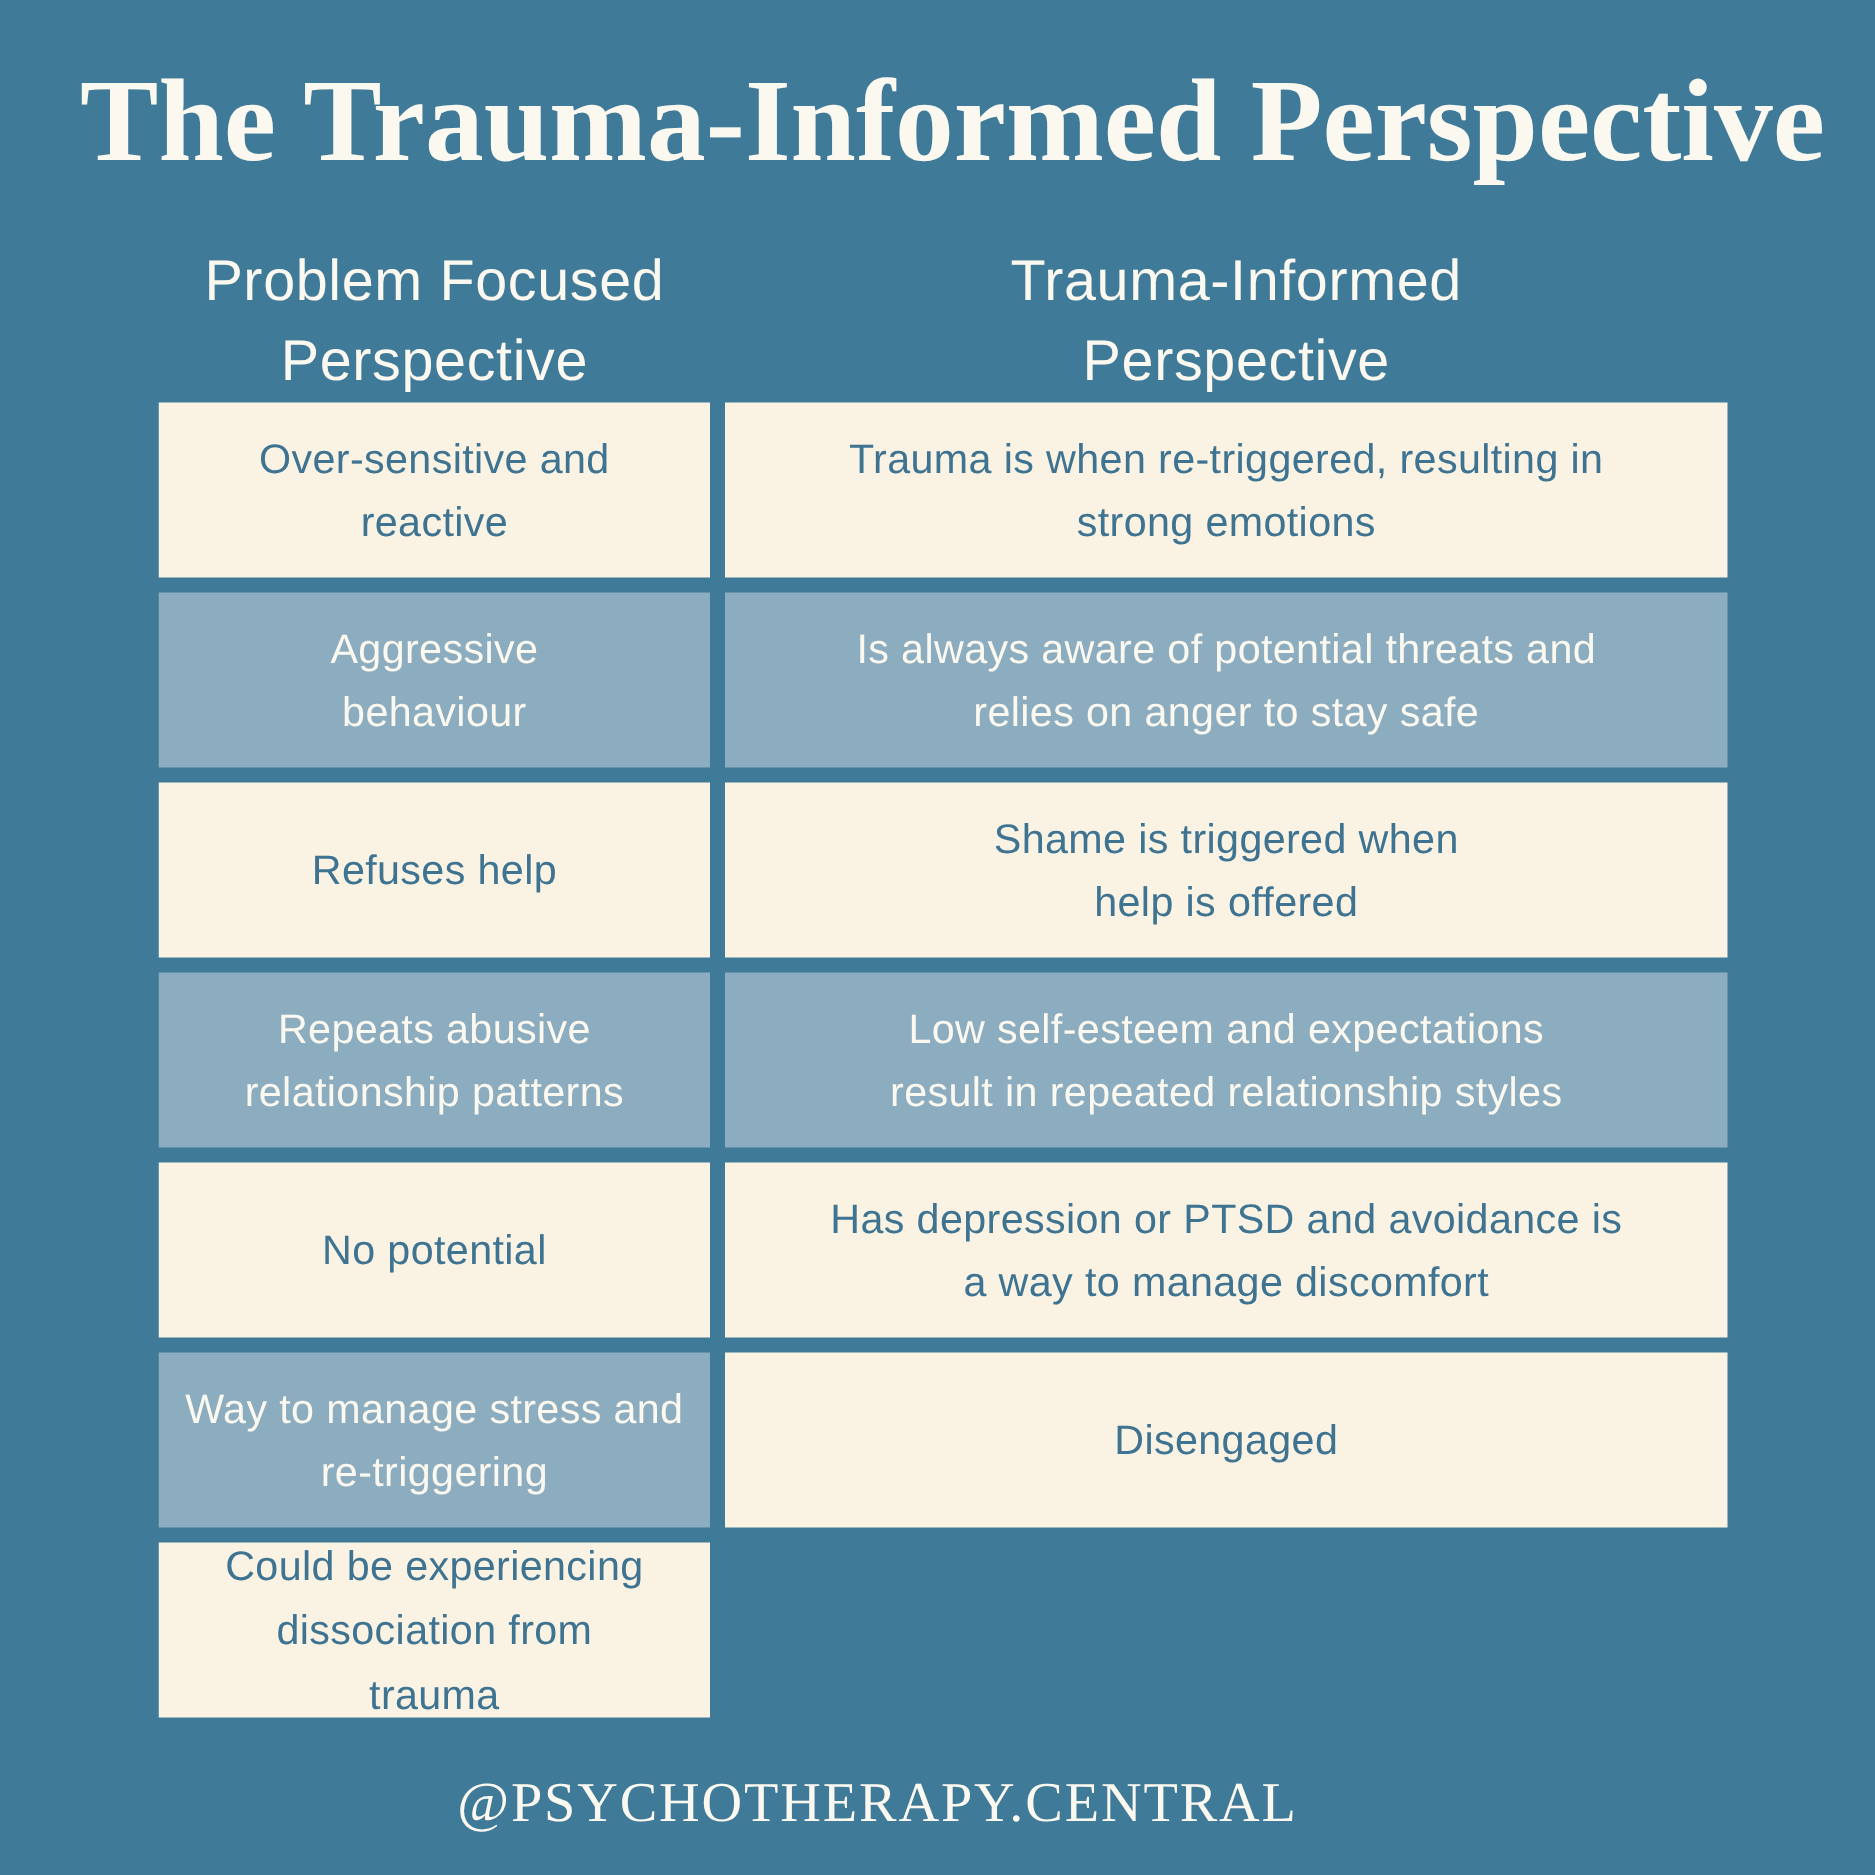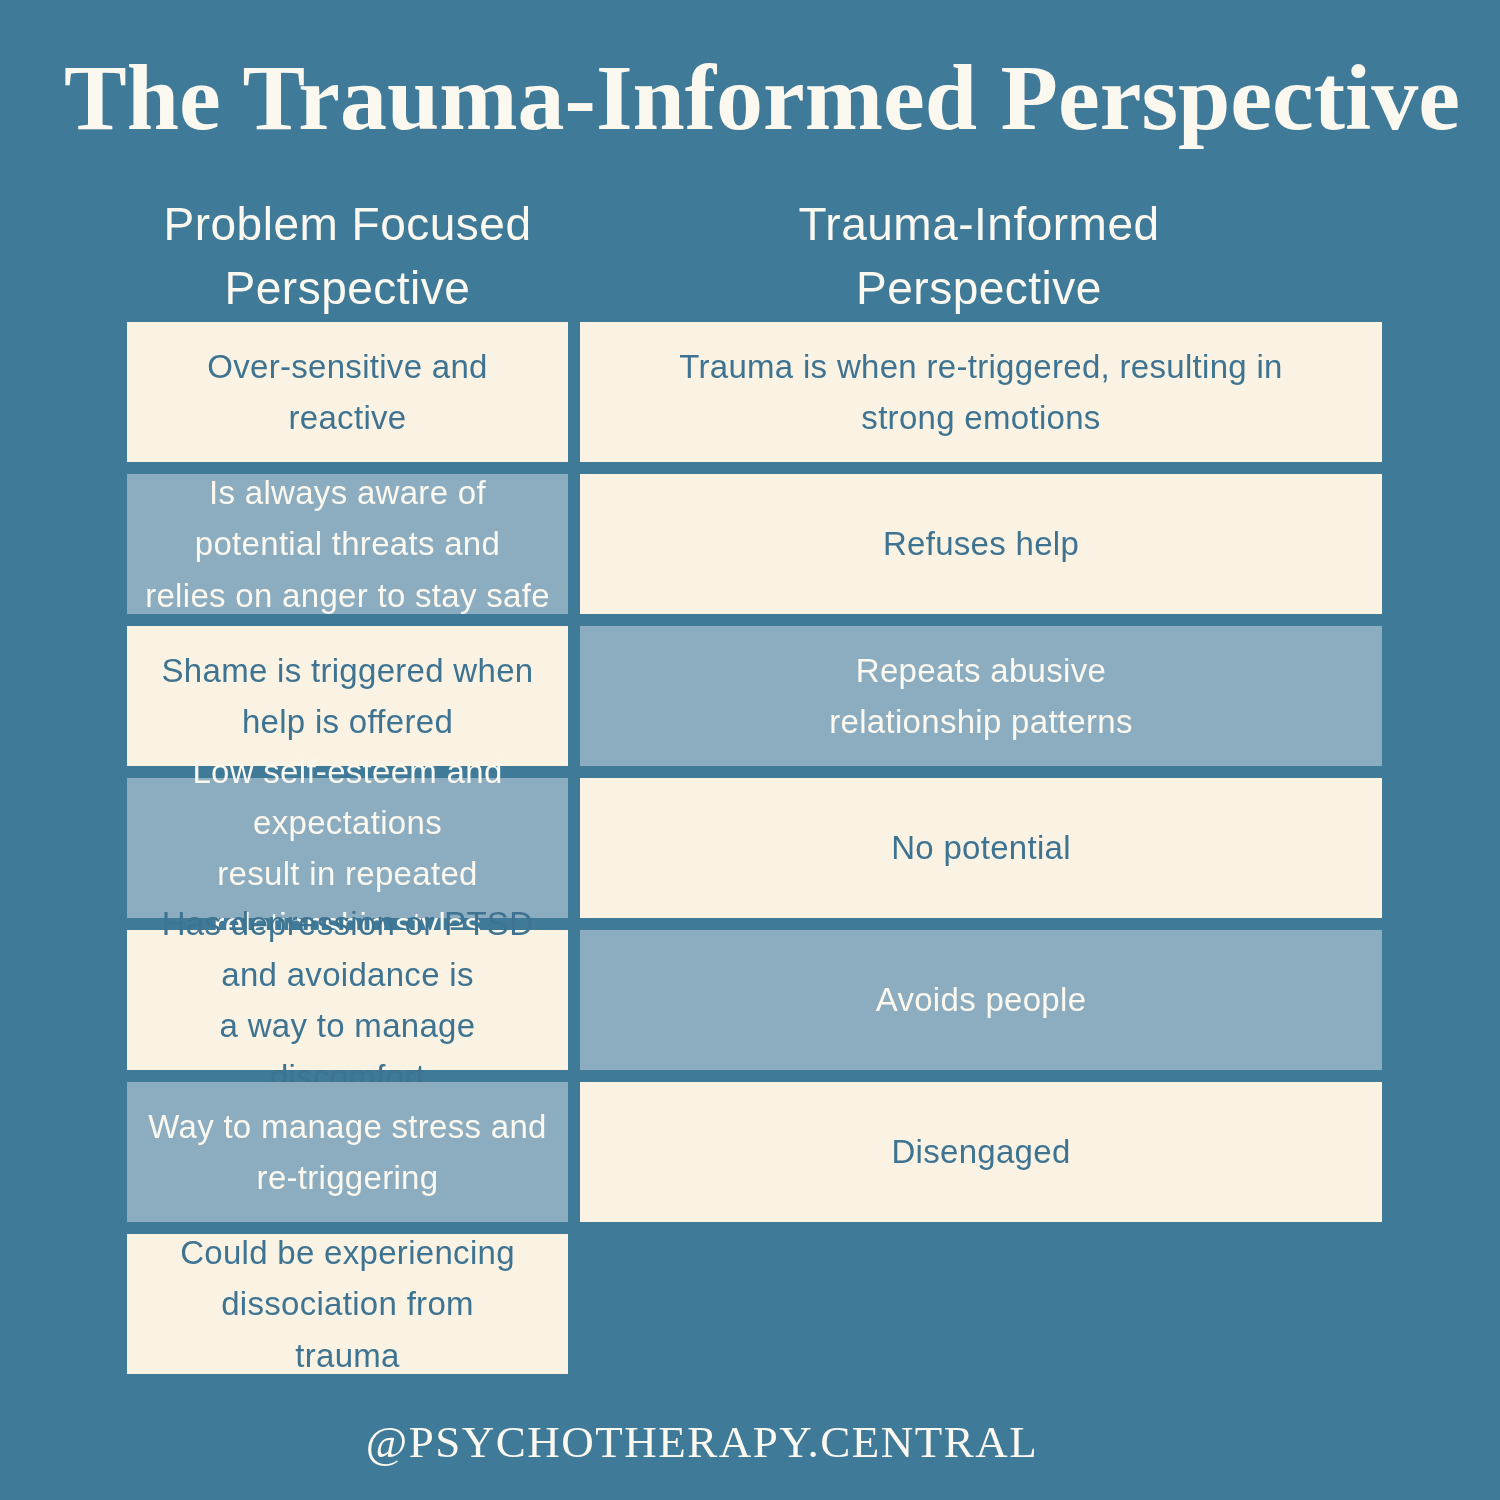--- a/index.html
+++ b/index.html
@@ -35,21 +35,21 @@
     color: var(--light-text);
     letter-spacing: 0px;
   }
   .headers {
     position: absolute;
     top: 192px;
     left: 127px;
     width: 1268px;
     display: grid;
     grid-template-columns: 441px 802px;
-    column-gap: 10px;
+    column-gap: 20px;
   }
   .col-header {
     text-align: center;
     color: var(--light-text);
     font-size: 46px;
     line-height: 64px;
     font-weight: 500;
     letter-spacing: 0.5px;
   }
   .col-header span { display: block; }
@@ -125,37 +125,38 @@
       <span>Perspective</span>
     </div>
   </div>
 
   <div class="grid">
     <div class="cell cream">Over-sensitive and
 reactive</div>
     <div class="cell cream">Trauma is when re-triggered, resulting in
 strong emotions</div>
 
+    <div class="cell blue">Aggressive
+behaviour</div>
     <div class="cell blue">Is always aware of potential threats and
 relies on anger to stay safe</div>
 
     <div class="cell cream">Refuses help</div>
     <div class="cell cream">Shame is triggered when
 help is offered</div>
 
     <div class="cell blue">Repeats abusive
 relationship patterns</div>
     <div class="cell blue">Low self-esteem and expectations
 result in repeated relationship styles</div>
 
     <div class="cell cream">No potential</div>
     <div class="cell cream">Has depression or PTSD and avoidance is
 a way to manage discomfort</div>
 
-    <div class="cell blue">Avoids people</div>
     <div class="cell blue">Way to manage stress and re-triggering</div>
 
     <div class="cell cream">Disengaged</div>
     <div class="cell cream">Could be experiencing dissociation from
 trauma</div>
   </div>
 
   <div class="handle">@PSYCHOTHERAPY.CENTRAL</div>
 
 

